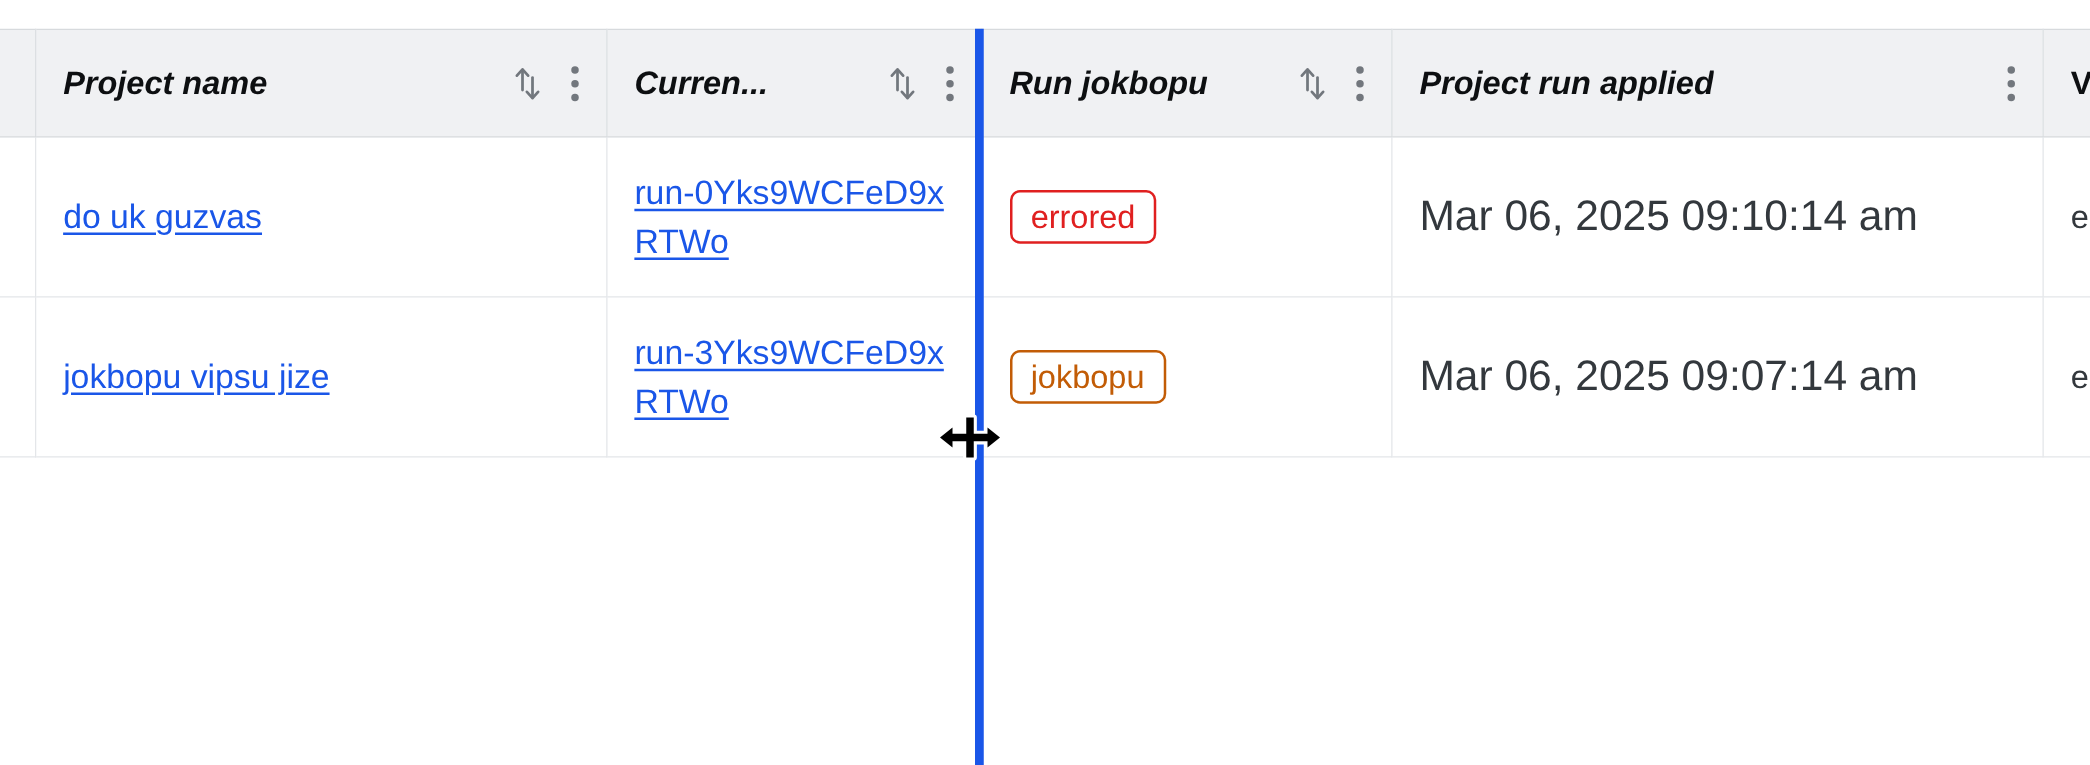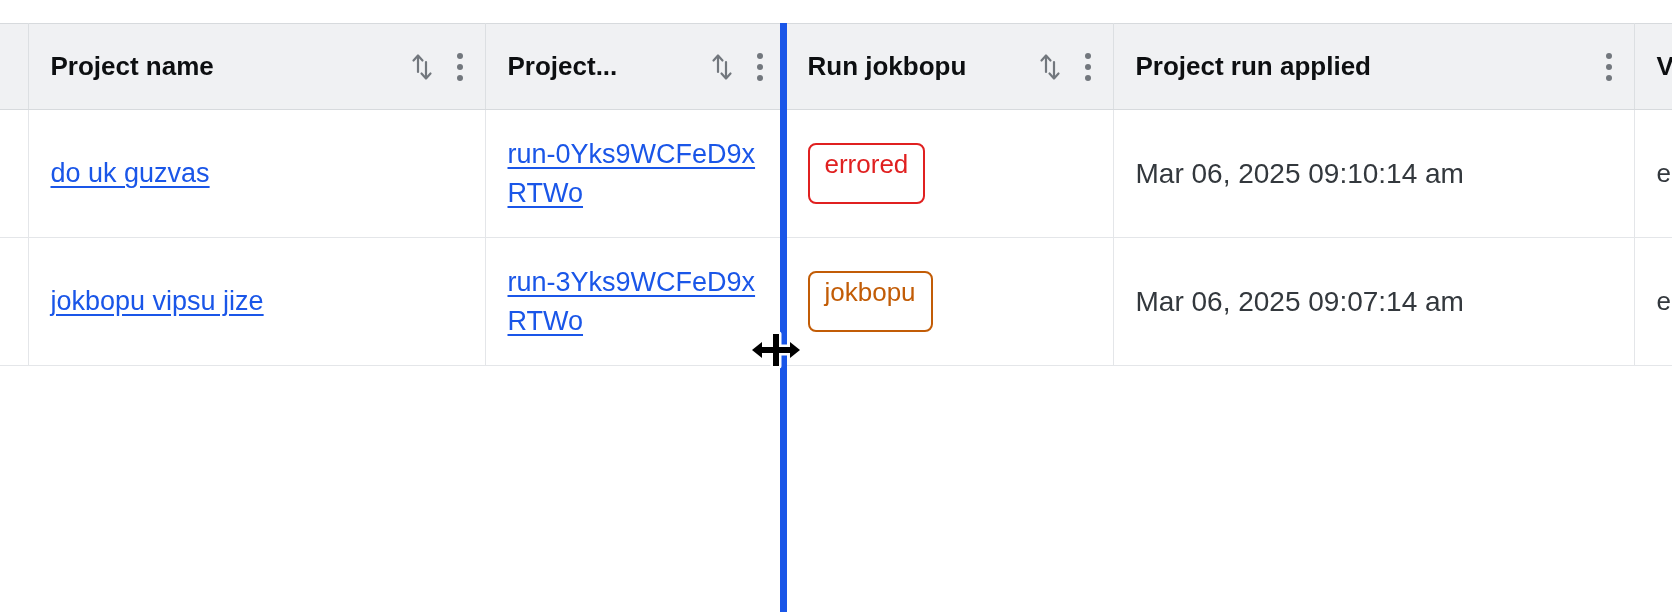--- a/index.html
+++ b/index.html
@@ -45,20 +45,21 @@
     vertical-align: middle;
   }
   thead th.sel-col { padding: 0; border-right: 1px solid #dcdfe2; }
   thead th.last-col { padding-left: 22px; border-right: none; }
 
   .hdr-inner {
     display: flex; align-items: center;
     justify-content: space-between;
     gap: 10px;
     width: 100%;
+    font-style: italic;
   }
   .hdr-label {
     font-size: 26px;
     font-weight: bold;
     color: #0d0f11;
     white-space: nowrap;
     overflow: hidden;
     text-overflow: clip;
   }
   .hdr-tools { display: flex; align-items: center; gap: 22px; flex: none; }
@@ -88,28 +89,28 @@
     color: #1a56e8;
     text-decoration: underline;
     text-underline-offset: 4px;
     font-size: 27px;
     cursor: pointer;
     line-height: 1.42;
     display: inline;
     word-break: break-all;
   }
   .cell-link.nm { word-break: normal; white-space: nowrap; text-decoration: underline; }
-  .date-text { font-size: 28px; color: #33383d; white-space: nowrap; }
+  .date-text { font-size: 34px; color: #33383d; white-space: nowrap; }
   .trunc { font-size: 26px; color: #33383d; white-space: nowrap; overflow: hidden; }
 
   .badge {
     display: inline-block;
     border: 2px solid currentColor;
     border-radius: 8px;
-    padding: 5px 15px 24px;
+    padding: 5px 15px 6px;
     font-size: 26px;
     line-height: 1.1;
     white-space: nowrap;
   }
   .badge.errored { color: #e02020; }
   .badge.applied { color: #0a7a2f; }
   .badge.planned { color: #c25c06; }
 
   
   .resize-line {
@@ -166,21 +167,21 @@
                 <i></i>
                   <i></i>
                   <i></i>
               </span>
             </span>
           </div>
         </th>
 
         <th>
           <div class="hdr-inner">
-            <span class="hdr-label">Project...</span>
+            <span class="hdr-label">Curren...</span>
             <span class="hdr-tools">
               <span>
                 <svg class="sort-icon" viewBox="0 0 26 32" fill="none" stroke="#72777d" stroke-width="2.2" stroke-linecap="round" stroke-linejoin="round">
                   <path d="M9 21 V5"></path>
                     <path d="M4.5 9.5 L9 4.5 L13.5 9.5"></path>
                   <path d="M17 11 V27"></path>
                     <path d="M12.5 22.5 L17 27.5 L21.5 22.5"></path>
                 </svg>
               </span>
               <span class="kebab">

